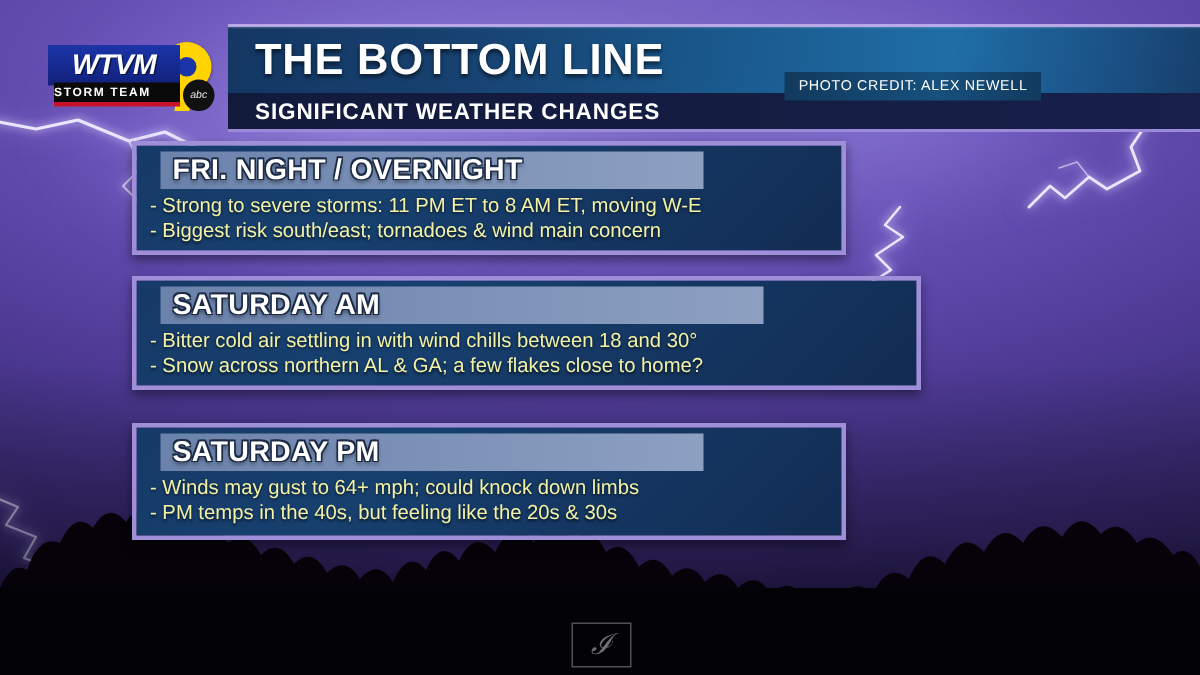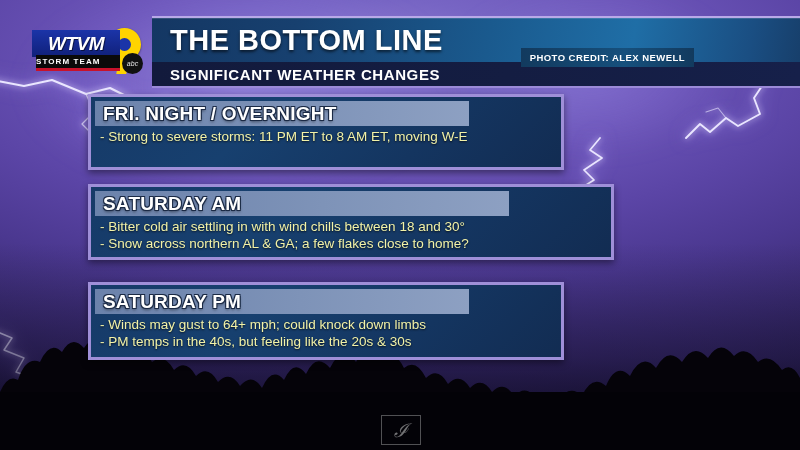--- a/index.html
+++ b/index.html
@@ -42,21 +42,21 @@
   .hdr-title span{color:#fff;font-size:29px;font-weight:bold;letter-spacing:.5px;
     padding-left:18px;line-height:1;text-shadow:0 2px 3px rgba(0,0,0,.6);}
   .hdr-sub{position:absolute;left:0;right:0;top:46px;height:24px;
     background:linear-gradient(to right,#121a3c 0%,#141d42 55%,#16204a 100%);
     border-bottom:2px solid #9b8ad8;display:flex;align-items:center;}
   .hdr-sub span{color:#fff;font-size:15px;font-weight:700;letter-spacing:.6px;
     padding-left:18px;line-height:1;}
   .credit{position:absolute;right:106px;top:48px;height:19px;
     background:linear-gradient(to right,#123a5e,#16507d 60%,#123a5e);
     display:flex;align-items:center;padding:0 9px;}
-  .credit span{color:#fff;font-size:9.5px;font-weight:bold;letter-spacing:.45px;line-height:1;}
+  .credit span{color:#fff;font-size:9.5px;font-weight:normal;letter-spacing:.45px;line-height:1;}
 
   
   .logo{position:absolute;left:32px;top:26px;width:113px;height:49px;}
   .logo-main{position:absolute;left:0;top:4px;width:88px;height:27px;
     background:linear-gradient(to bottom,#1b34a8,#10207a);
     display:flex;align-items:center;justify-content:center;}
   .logo-main span{color:#fff;font-size:19px;font-weight:bold;font-style:italic;
     letter-spacing:-.5px;line-height:1;text-shadow:1px 1px 0 rgba(0,0,0,.5);}
   .logo-st{position:absolute;left:4px;top:29px;width:84px;height:13px;
     background:#0a0a0a;display:flex;align-items:center;justify-content:flex-start;}
@@ -73,21 +73,21 @@
   .logo-abc span{color:#e6e6e6;font-size:7px;font-style:italic;line-height:1;}
 
   
   .panel{position:absolute;border:3px solid #9f8fd8;
     background:linear-gradient(135deg,#163a68 0%,#17406f 35%,#143560 70%,#122c52 100%);
     box-shadow:0 3px 7px rgba(0,0,0,.45);}
   .p1{left:88px;top:94px;width:470px;height:70px;}
   .p2{left:88px;top:184px;width:480px;height:70px;padding-left:40px;}
   .p3{left:88px;top:282px;width:470px;height:72px;}
 
-  .p-head{position:absolute;left:4px;top:4px;height:25px;
+  .p-head{position:absolute;left:16px;top:4px;height:25px;
     background:linear-gradient(to right,#6b82ab,#7e93b8 55%,#8da0c2 100%);
     display:flex;align-items:center;}
   .p1 .p-head,.p3 .p-head{right:92px;}
   .p2 .p-head{right:102px;}
   .p-head span{color:#fff;font-size:19px;font-weight:bold;letter-spacing:.2px;
     padding-left:8px;line-height:1;
     text-shadow:1px 1px 0 #1b2a45, -1px 1px 0 #1b2a45, 1px -1px 0 #1b2a45, -1px -1px 0 #1b2a45, 0 2px 3px rgba(0,0,0,.5);}
 
   .p-lines{position:absolute;left:9px;right:6px;top:31px;}
   .p-lines div{color:#f2f2a8;font-size:13.5px;line-height:17px;white-space:nowrap;
@@ -168,20 +168,21 @@
   <div class="credit">
     <span>PHOTO CREDIT: ALEX NEWELL</span>
   </div>
 
   <div class="panel p1">
     <div class="p-head">
       <span>FRI. NIGHT / OVERNIGHT</span>
     </div>
     <div class="p-lines">
       <div>- Strong to severe storms: 11 PM ET to 8 AM ET, moving W-E</div>
+      <div>- Biggest risk south/east; tornadoes &amp; wind main concern</div>
     </div>
   </div>
 
   <div class="panel p2">
     <div class="p-head">
       <span>SATURDAY AM</span>
     </div>
     <div class="p-lines">
       <div>- Bitter cold air settling in with wind chills between 18 and 30°</div>
       <div>- Snow across northern AL &amp; GA; a few flakes close to home?</div>

